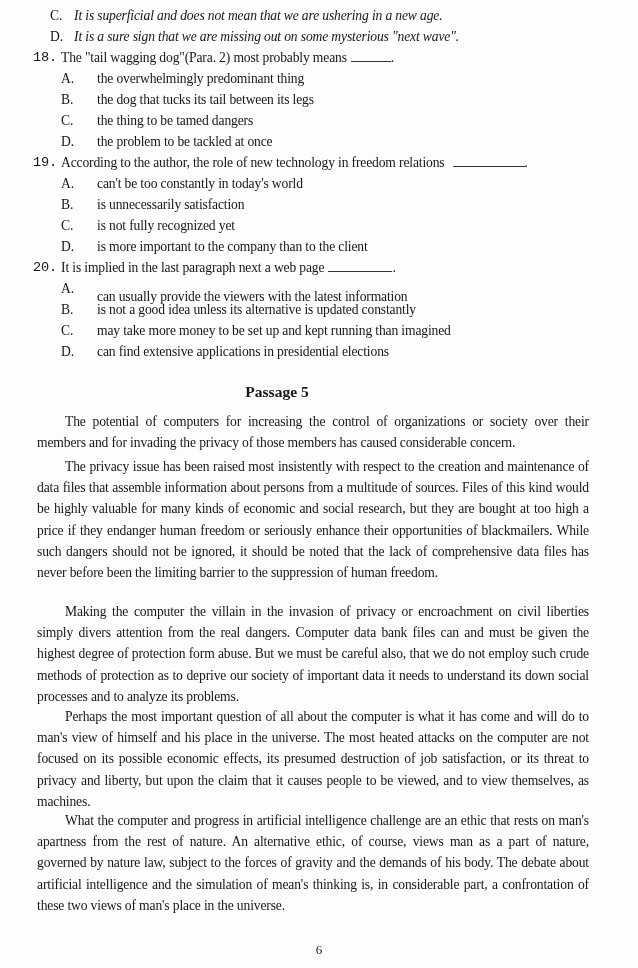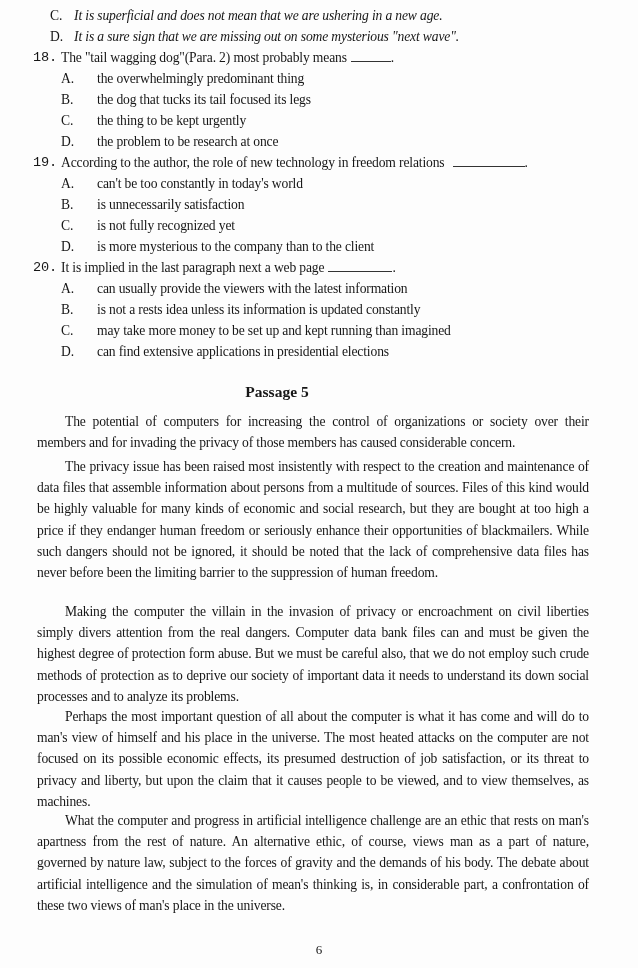--- a/index.html
+++ b/index.html
@@ -30,47 +30,47 @@
   <span class="line opt-prev-lbl" style="top:29px">D.</span>
   <span class="line opt-prev-text" style="top:29px">It is a sure sign that we are missing out on some mysterious "next wave".</span>
 </div>
 
 <div>
   <span class="line q-num" style="top:50px">18.</span>
   <span class="line q-text" style="top:50px"><span>The "tail wagging dog"(Para. 2) most probably means</span><span class="blank" style="width:40px"></span><span>.</span></span>
   <span class="line opt-lbl" style="top:71px">A.</span>
   <span class="line opt-text" style="top:71px">the overwhelmingly predominant thing</span>
   <span class="line opt-lbl" style="top:92px">B.</span>
-  <span class="line opt-text" style="top:92px">the dog that tucks its tail focused its legs</span>
+  <span class="line opt-text" style="top:92px">the dog that tucks its tail between its legs</span>
   <span class="line opt-lbl" style="top:113px">C.</span>
-  <span class="line opt-text" style="top:113px">the thing to be kept urgently</span>
+  <span class="line opt-text" style="top:113px">the thing to be tamed dangers</span>
   <span class="line opt-lbl" style="top:134px">D.</span>
-  <span class="line opt-text" style="top:134px">the problem to be research at once</span>
+  <span class="line opt-text" style="top:134px">the problem to be tackled at once</span>
 </div>
 
 <div>
   <span class="line q-num" style="top:155px">19.</span>
   <span class="line q-text" style="top:155px"><span>According to the author, the role of new technology in freedom relations</span><span class="blank" style="width:72px;margin-left:8px"></span><span>.</span></span>
   <span class="line opt-lbl" style="top:176px">A.</span>
   <span class="line opt-text" style="top:176px">can't be too constantly in today's world</span>
   <span class="line opt-lbl" style="top:197px">B.</span>
   <span class="line opt-text" style="top:197px">is unnecessarily satisfaction</span>
   <span class="line opt-lbl" style="top:218px">C.</span>
   <span class="line opt-text" style="top:218px">is not fully recognized yet</span>
   <span class="line opt-lbl" style="top:239px">D.</span>
-  <span class="line opt-text" style="top:239px">is more mysterious to the company than to the client</span>
+  <span class="line opt-text" style="top:239px">is more important to the company than to the client</span>
 </div>
 
 <div>
   <span class="line q-num" style="top:260px">20.</span>
   <span class="line q-text" style="top:260px"><span>It is implied in the last paragraph next a web page</span><span class="blank" style="width:64px"></span><span>.</span></span>
   <span class="line opt-lbl" style="top:281px">A.</span>
-  <span class="line opt-text" style="top:281px">can usually provide the viewers with the latest information</span>
+  <span class="line opt-text" style="top:289px">can usually provide the viewers with the latest information</span>
   <span class="line opt-lbl" style="top:302px">B.</span>
-  <span class="line opt-text" style="top:302px">is not a rests idea unless its information is updated constantly</span>
+  <span class="line opt-text" style="top:302px">is not a good idea unless its alternative is updated constantly</span>
   <span class="line opt-lbl" style="top:323px">C.</span>
   <span class="line opt-text" style="top:323px">may take more money to be set up and kept running than imagined</span>
   <span class="line opt-lbl" style="top:344px">D.</span>
   <span class="line opt-text" style="top:344px">can find extensive applications in presidential elections</span>
 </div>
 
 <div class="title">Passage 5</div>
 
 <p class="para" style="top:411px">The potential of computers for increasing the control of organizations or society over their members and for invading the privacy of those members has caused considerable concern.</p>
 <p class="para" style="top:456px">The privacy issue has been raised most insistently with respect to the creation and maintenance of data files that assemble information about persons from a multitude of sources. Files of this kind would be highly valuable for many kinds of economic and social research, but they are bought at too high a price if they endanger human freedom or seriously enhance their opportunities of blackmailers. While such dangers should not be ignored, it should be noted that the lack of comprehensive data files has never before been the limiting barrier to the suppression of human freedom.</p>

